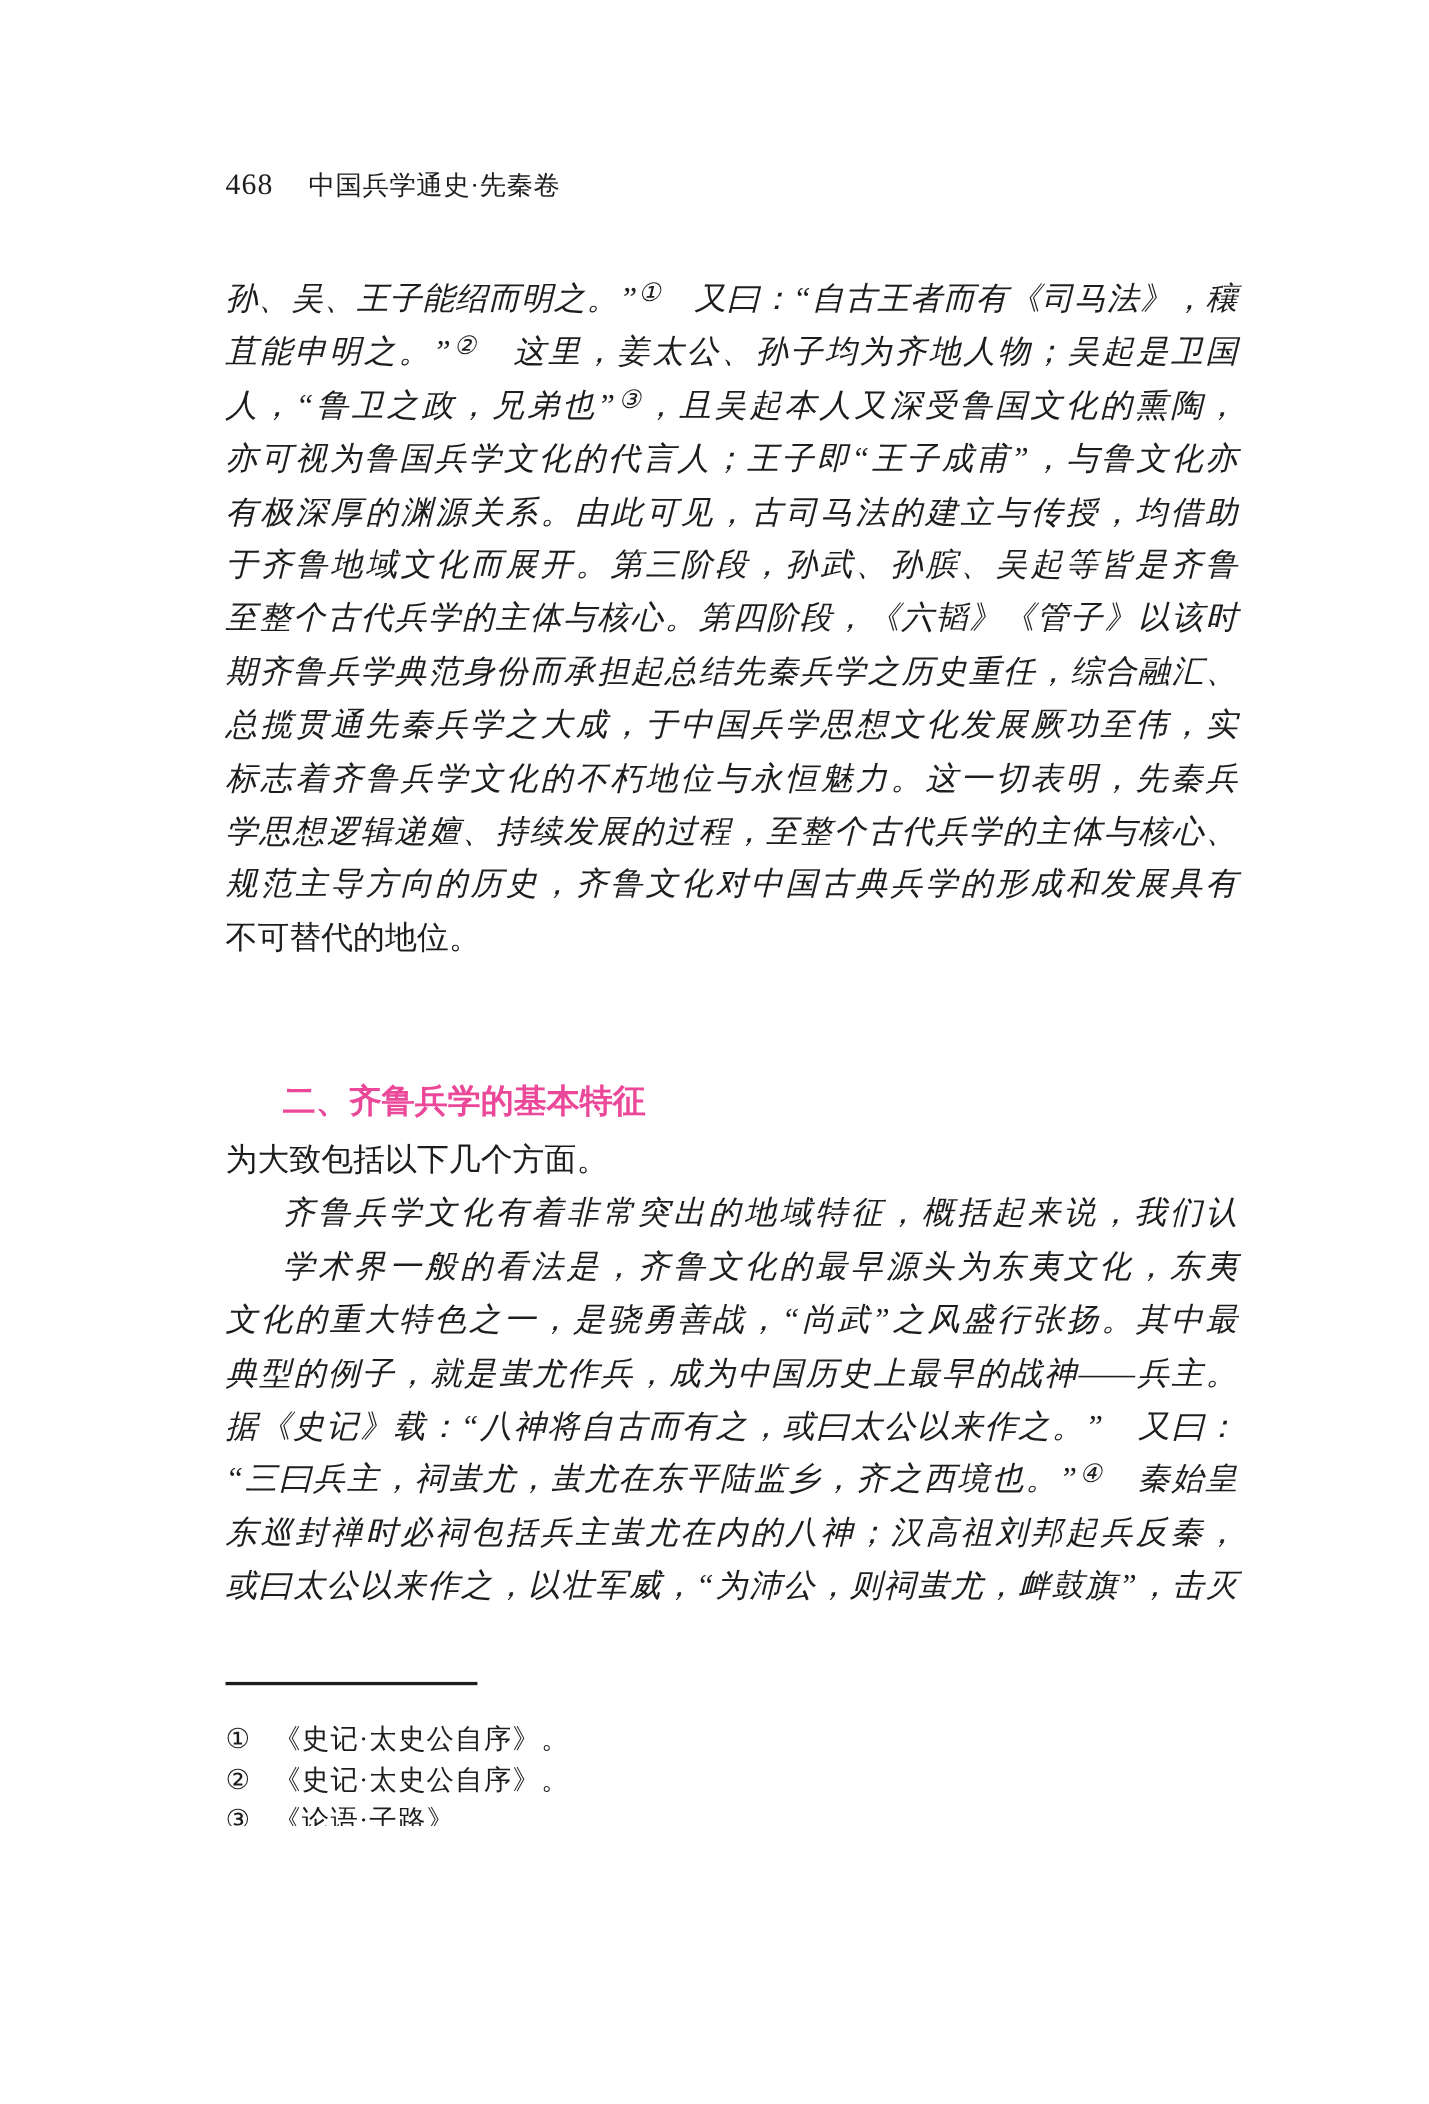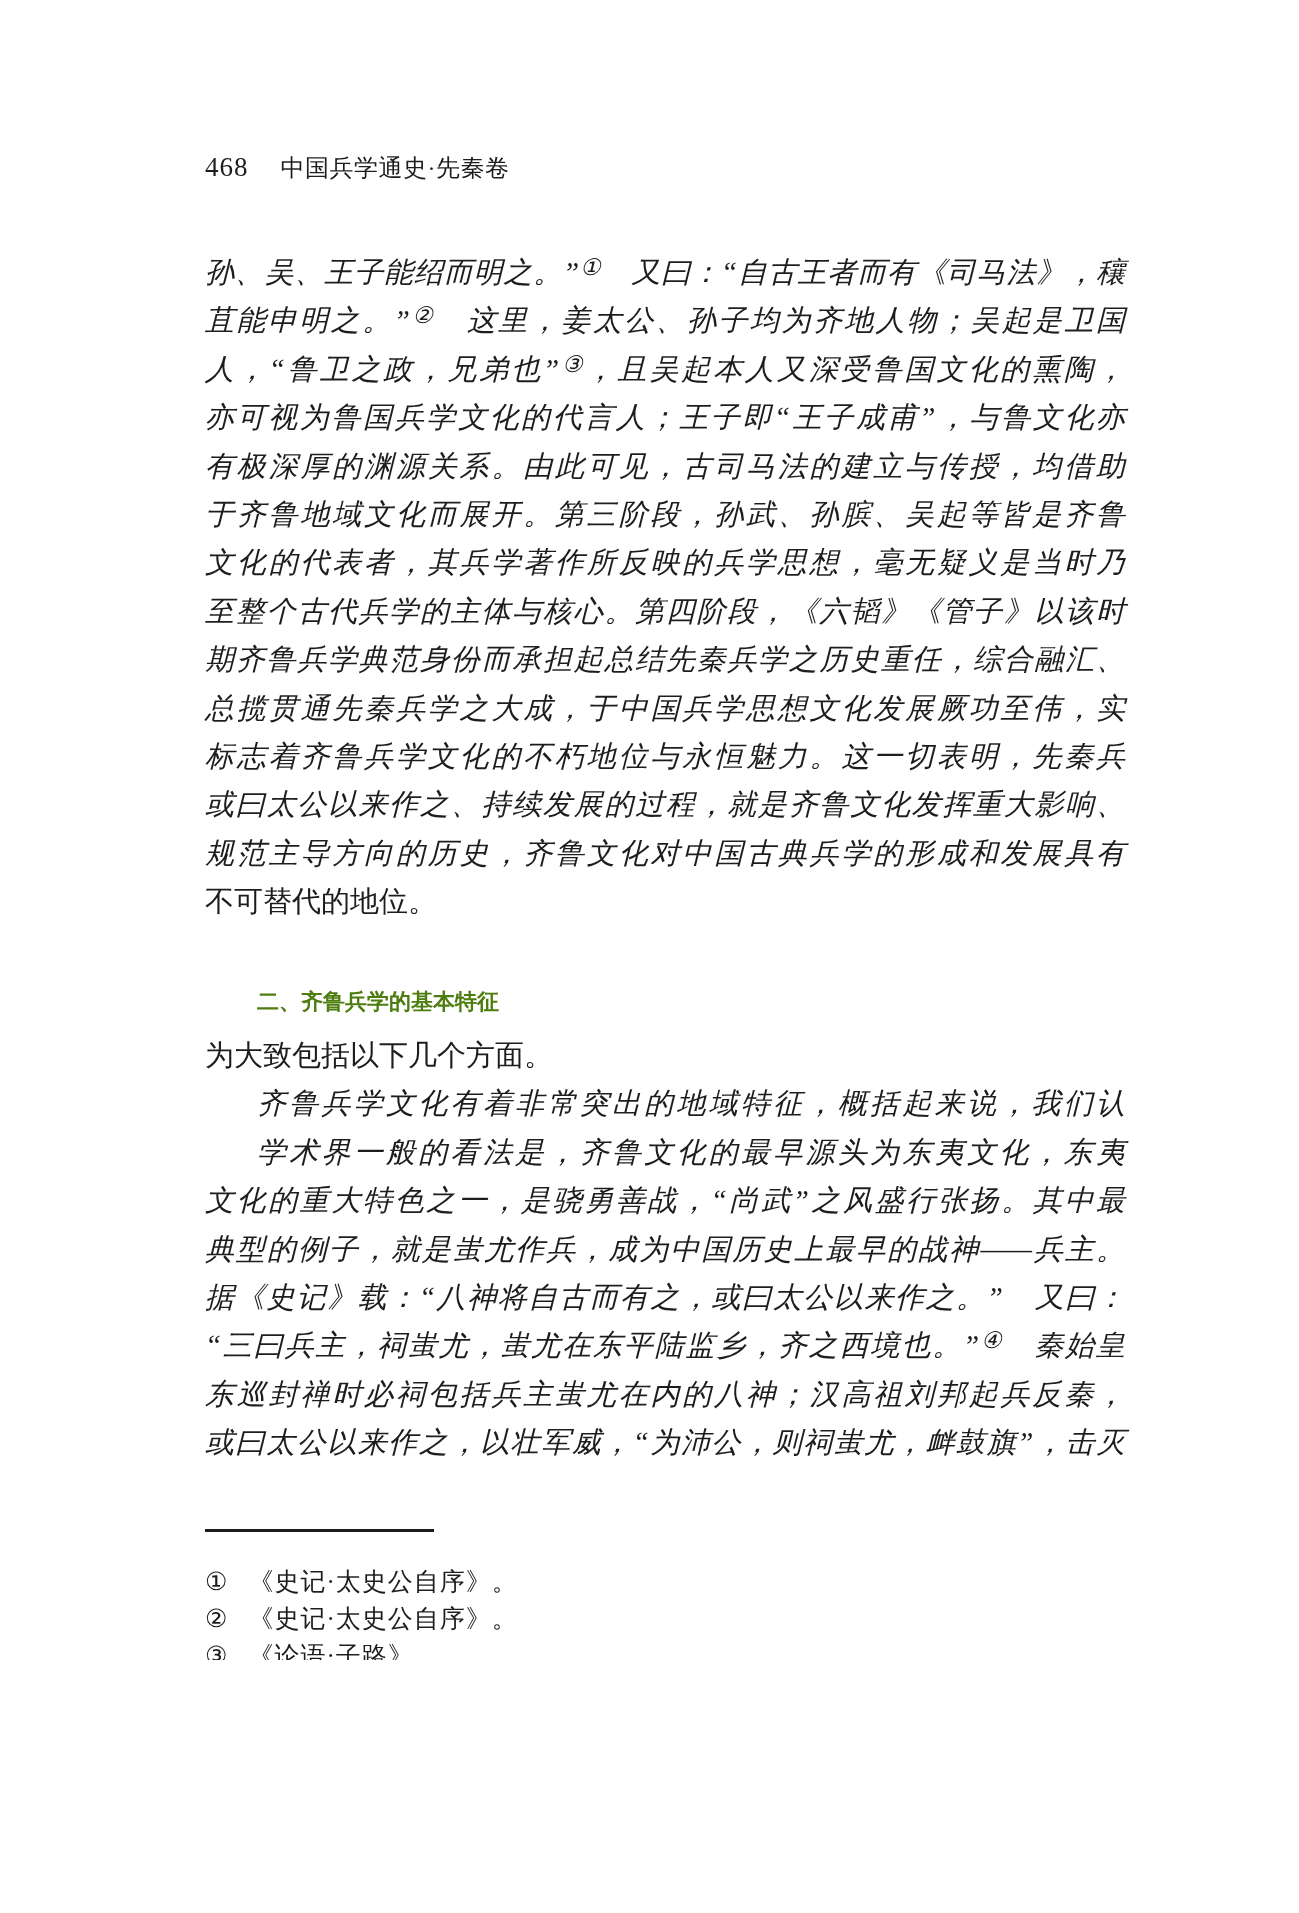--- a/index.html
+++ b/index.html
@@ -57,23 +57,23 @@
   }
   .heading{
     position:absolute;
     left:205px;
     top:977px;
     width:920px;
     padding-left:52px;
     box-sizing:border-box;
     font-family:"Liberation Sans","DejaVu Sans",sans-serif;
     font-weight:bold;
-    font-size:22px;
+    font-size:30px;
     line-height:50px;
-    color:#4d7c0f;
+    color:#ec4899;
   }
   .divider{
     position:absolute;
     left:205px;
     top:1529px;
     width:229px;
     border-top:3px solid #1d1d1d;
   }
   .footnotes{
     position:absolute;
@@ -105,26 +105,25 @@
     <span class="pagenum">468</span><span class="booktitle">中国兵学通史·先秦卷</span>
   </div>
 
   <div class="textblock" id="p1">
       <div class="line j">孙、吴、王子能绍而明之。”<sup class="fn-ref">①</sup>　又曰：“自古王者而有《司马法》，穰</div>
       <div class="line j">苴能申明之。”<sup class="fn-ref">②</sup>　这里，姜太公、孙子均为齐地人物；吴起是卫国</div>
       <div class="line j">人，“鲁卫之政，兄弟也”<sup class="fn-ref">③</sup>，且吴起本人又深受鲁国文化的熏陶，</div>
       <div class="line j">亦可视为鲁国兵学文化的代言人；王子即“王子成甫”，与鲁文化亦</div>
       <div class="line j">有极深厚的渊源关系。由此可见，古司马法的建立与传授，均借助</div>
       <div class="line j">于齐鲁地域文化而展开。第三阶段，孙武、孙膑、吴起等皆是齐鲁</div>
-      <div class="line j">文化的代表者，其兵学著作所反映的兵学思想，毫无疑义是当时乃</div>
       <div class="line j">至整个古代兵学的主体与核心。第四阶段，《六韬》《管子》以该时</div>
       <div class="line j">期齐鲁兵学典范身份而承担起总结先秦兵学之历史重任，综合融汇、</div>
       <div class="line j">总揽贯通先秦兵学之大成，于中国兵学思想文化发展厥功至伟，实</div>
       <div class="line j">标志着齐鲁兵学文化的不朽地位与永恒魅力。这一切表明，先秦兵</div>
-      <div class="line j">或曰太公以来作之、持续发展的过程，就是齐鲁文化发挥重大影响、</div>
+      <div class="line j">学思想逻辑递嬗、持续发展的过程，至整个古代兵学的主体与核心、</div>
       <div class="line j">规范主导方向的历史，齐鲁文化对中国古典兵学的形成和发展具有</div>
       <div class="line">不可替代的地位。</div>
     </div>
 
   <div class="heading">二、齐鲁兵学的基本特征</div>
 
   <div class="textblock" id="p2">
       <div class="line">为大致包括以下几个方面。</div>
       <div class="line j indent">齐鲁兵学文化有着非常突出的地域特征，概括起来说，我们认</div>
       <div class="line j indent">学术界一般的看法是，齐鲁文化的最早源头为东夷文化，东夷</div>

